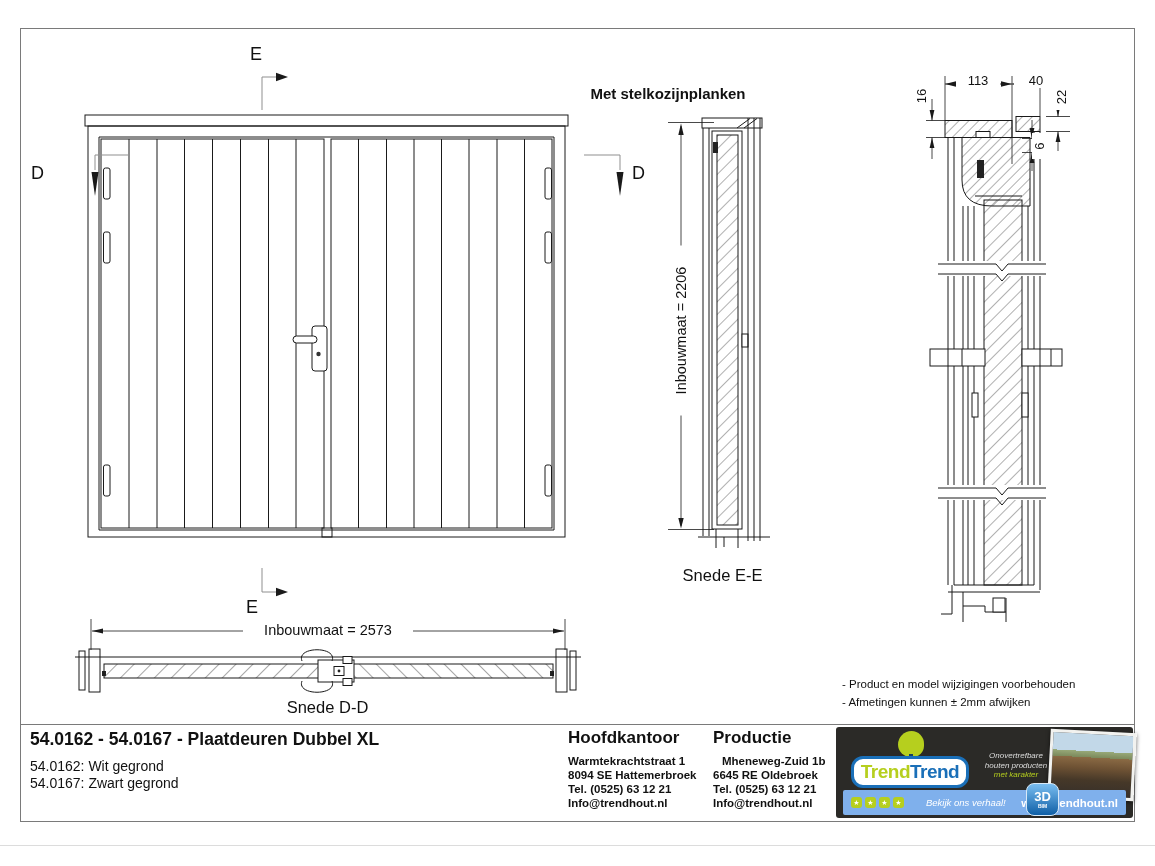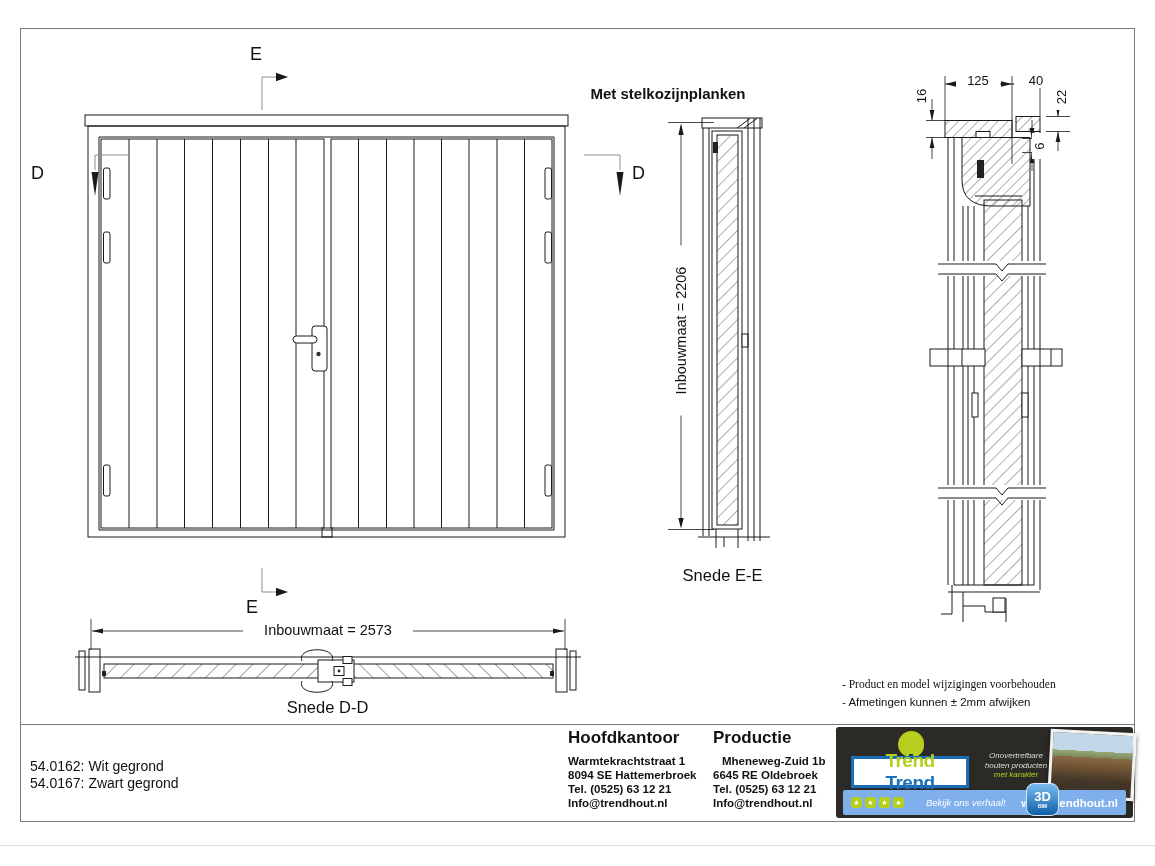--- a/index.html
+++ b/index.html
@@ -23,22 +23,22 @@
   .sm{font-size:13px;}
   .note{font-size:11.5px;}
   .tb-title{font-size:17.5px;font-weight:bold;}
   .tb-var{font-size:14px;}
   .tb-h{font-size:17px;font-weight:bold;}
   .tb-l{font-size:11.5px;font-weight:bold;}
   
   .logo-box{position:absolute;left:836px;top:727px;width:297px;height:91px;
             background:var(--dark,#2b2a27);border-radius:3px;}
   .brand{position:absolute;left:15px;top:29px;width:112px;height:26px;background:#fff;
-         border:3px solid var(--blue,#1a6fb8);border-radius:0;display:flex;align-items:center;
-         justify-content:center;font-weight:bold;font-size:19px;letter-spacing:-.5px;z-index:2;flex-direction:column;}
+         border:3px solid var(--blue,#1a6fb8);border-radius:12px;display:flex;align-items:center;
+         justify-content:center;font-weight:bold;font-size:19px;letter-spacing:-.5px;z-index:2;}
   .brand .p1{color:var(--lime,#b6cf1e);}
   .brand .p2{color:var(--blue,#1a6fb8);}
   .tree{position:absolute;left:62px;top:4px;width:26px;height:26px;background:var(--lime,#b6cf1e);
         border-radius:60% 55% 50% 55%;z-index:1;}
   .tree:after{content:"";position:absolute;left:11px;bottom:-5px;width:4px;height:8px;background:#17405e;}
   .tagline{position:absolute;left:142px;top:24px;width:76px;font-style:italic;font-size:8px;
            line-height:9.5px;color:#ddd;text-align:center;}
   .tagline .tl3{color:var(--lime,#b6cf1e);text-align:center;}
   .tagline span{display:block;}
   .badge3d{position:absolute;left:190px;top:56px;width:33px;height:33px;border-radius:8px;
@@ -276,29 +276,30 @@
 <div class="t mk" style="left:246px;top:597px;">E</div>
 <div class="t mk" style="left:31px;top:163px;">D</div>
 <div class="t mk" style="left:632px;top:163px;">D</div>
 
 <div class="t c bg rot" style="left:596px;top:322px;width:170px;height:17px;">Inbouwmaat = 2206</div>
 <div class="t c bg" style="left:243px;top:622px;width:170px;height:17px;">Inbouwmaat = 2573</div>
 
 <div class="t lbl c" style="left:665px;top:566px;width:115px;">Snede E-E</div>
 <div class="t lbl c" style="left:270px;top:698px;width:115px;">Snede D-D</div>
 
-<div class="t sm c bg" style="left:956px;top:73px;width:44px;">125</div>
+<div class="t sm c bg" style="left:956px;top:73px;width:44px;">113</div>
 <div class="t sm c bg" style="left:1014px;top:73px;width:44px;">40</div>
 <div class="t sm c bg rot" style="left:908px;top:89px;width:26px;height:14px;">16</div>
 <div class="t sm c bg rot" style="left:1048px;top:90px;width:26px;height:14px;">22</div>
 <div class="t sm c bg rot" style="left:1026px;top:139px;width:26px;height:14px;">6</div>
 
-<div class="t note" style="left:842px;top:678px;font-family:Liberation Serif, serif;">- Product en model wijzigingen voorbehouden</div>
+<div class="t note" style="left:842px;top:678px;">- Product en model wijzigingen voorbehouden</div>
 <div class="t note" style="left:842px;top:696px;">- Afmetingen kunnen ± 2mm afwijken</div>
 
+<div class="t tb-title" style="left:30px;top:729px;">54.0162 - 54.0167 - Plaatdeuren Dubbel XL</div>
 <div class="t tb-var" style="left:30px;top:758px;">54.0162: Wit gegrond</div>
 <div class="t tb-var" style="left:30px;top:775px;">54.0167: Zwart gegrond</div>
 
 <div class="t tb-h" style="left:568px;top:728px;">Hoofdkantoor</div>
 <div class="t tb-l" style="left:568px;top:755px;">Warmtekrachtstraat 1</div>
 <div class="t tb-l" style="left:568px;top:769px;">8094 SE Hattemerbroek</div>
 <div class="t tb-l" style="left:568px;top:783px;">Tel. (0525) 63 12 21</div>
 <div class="t tb-l" style="left:568px;top:797px;">Info@trendhout.nl</div>
 
 <div class="t tb-h" style="left:713px;top:728px;">Productie</div>

